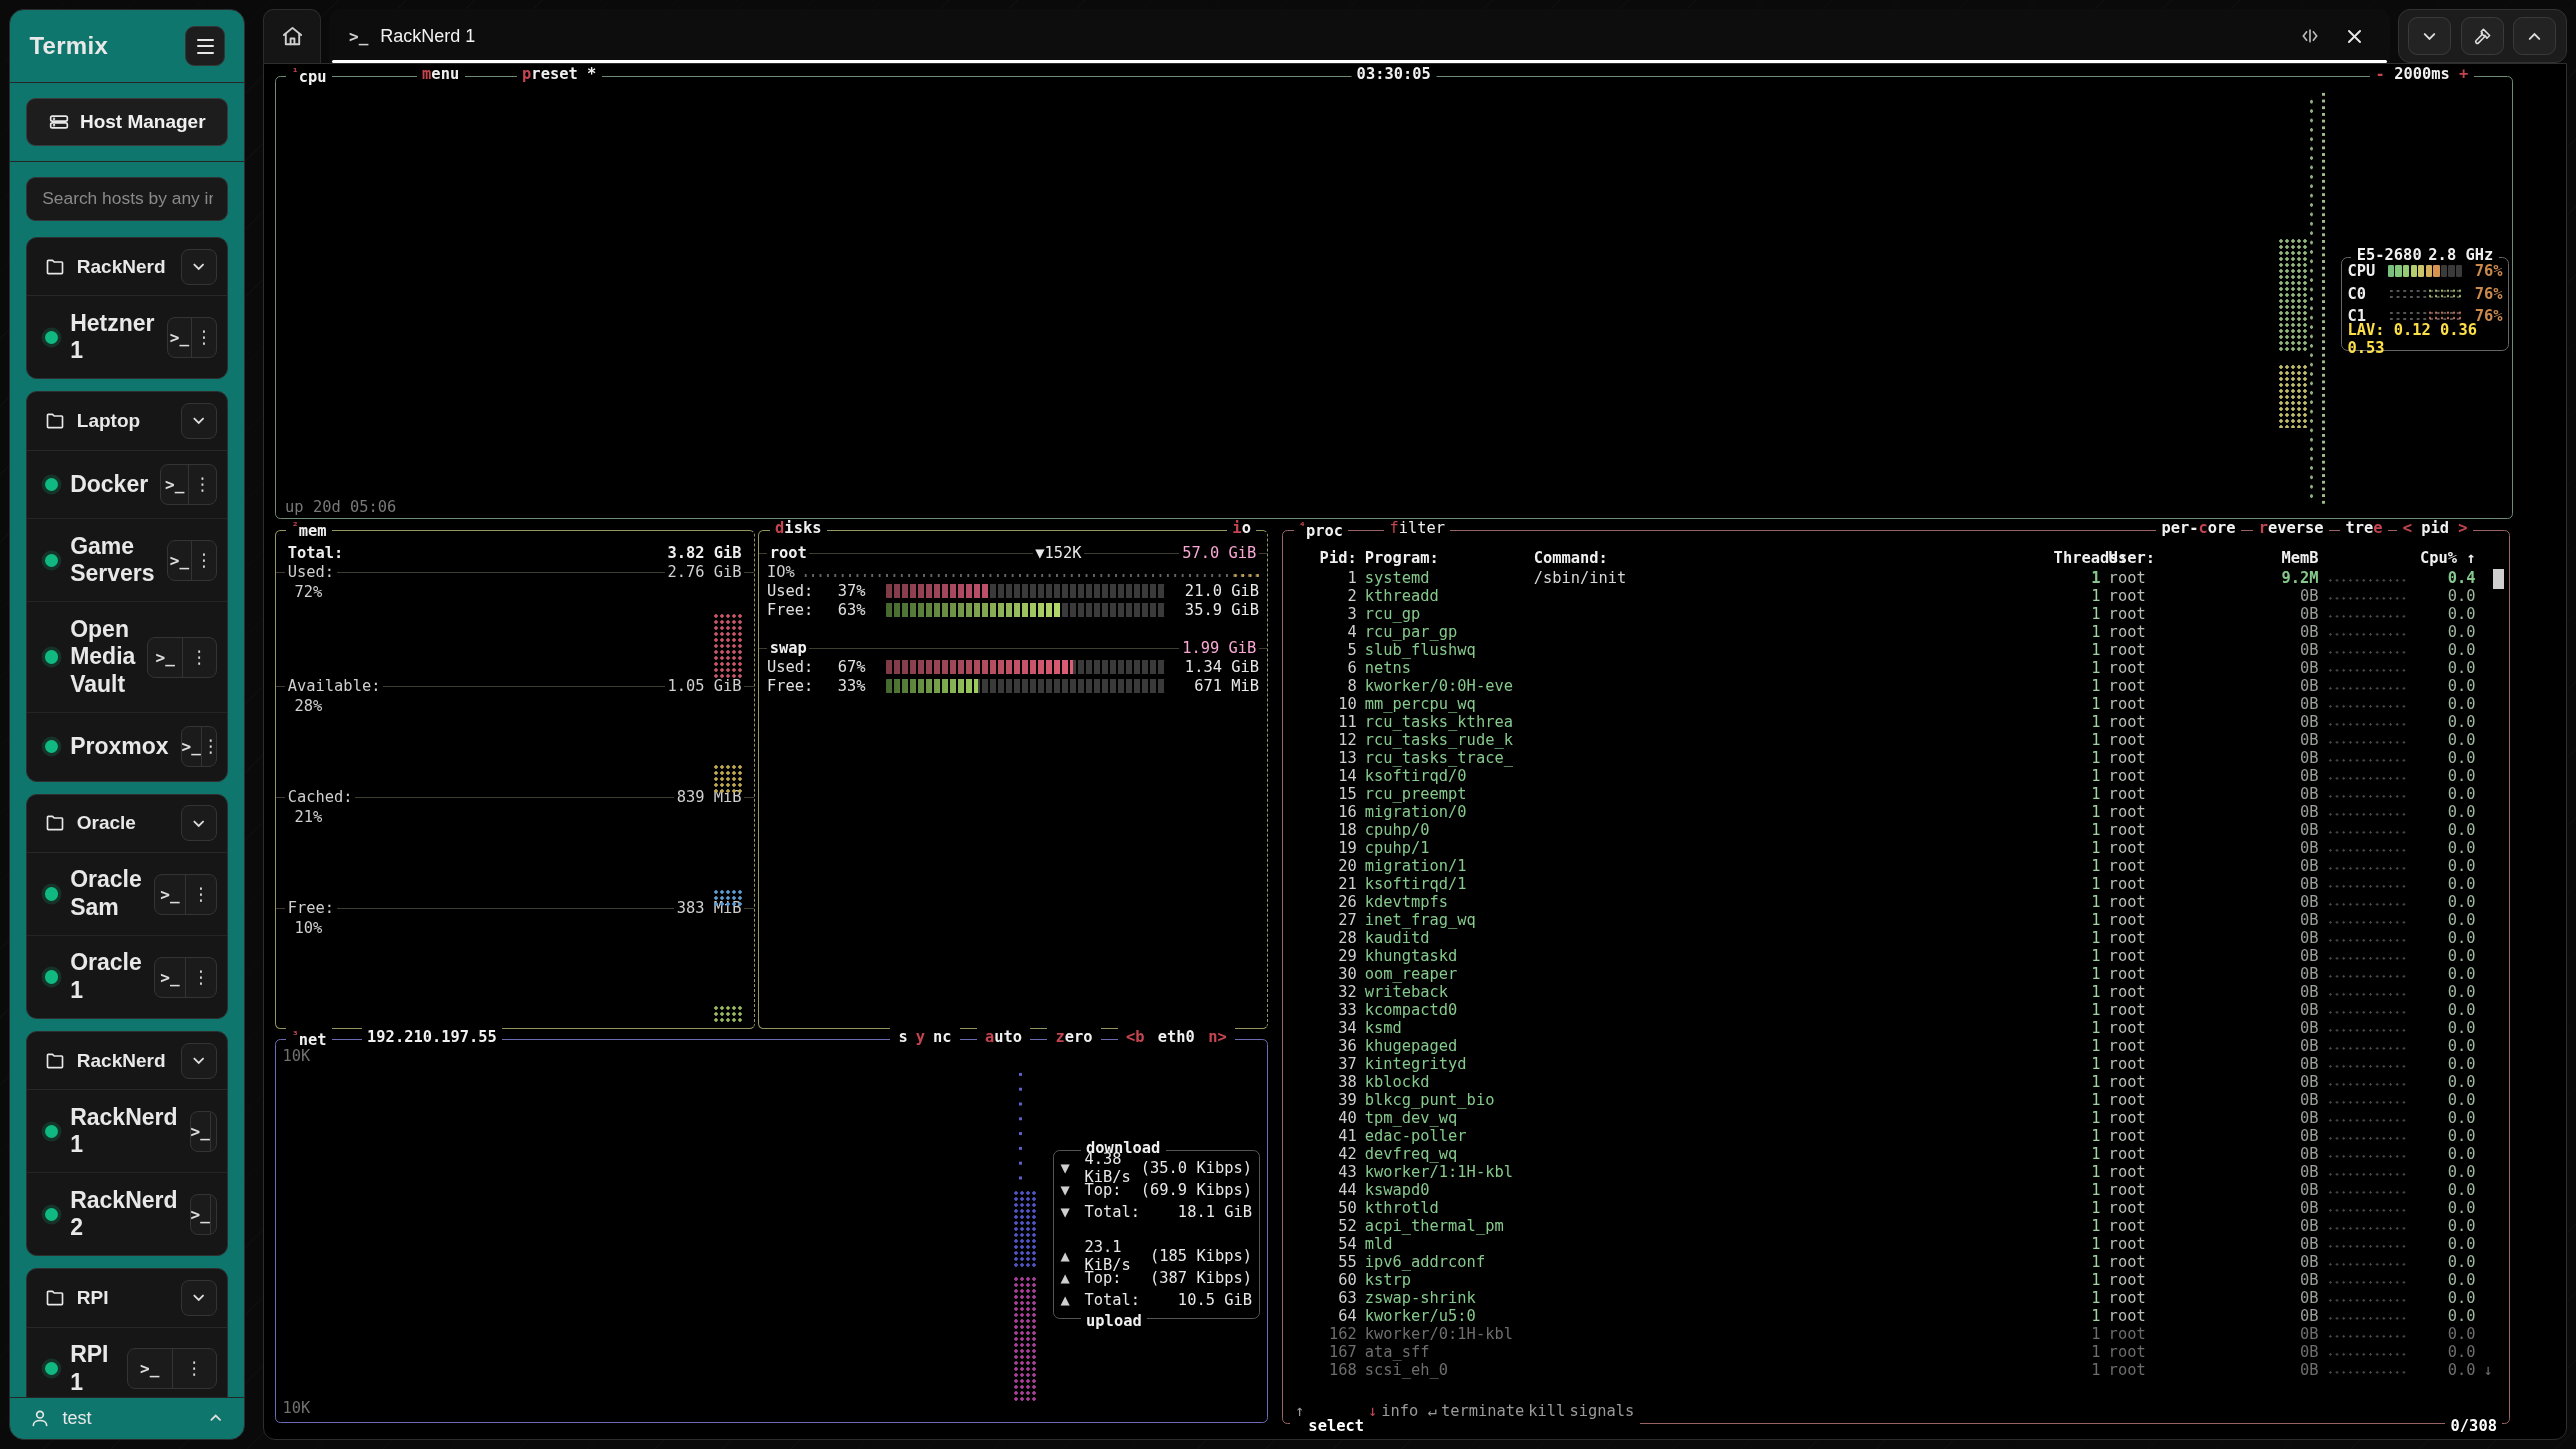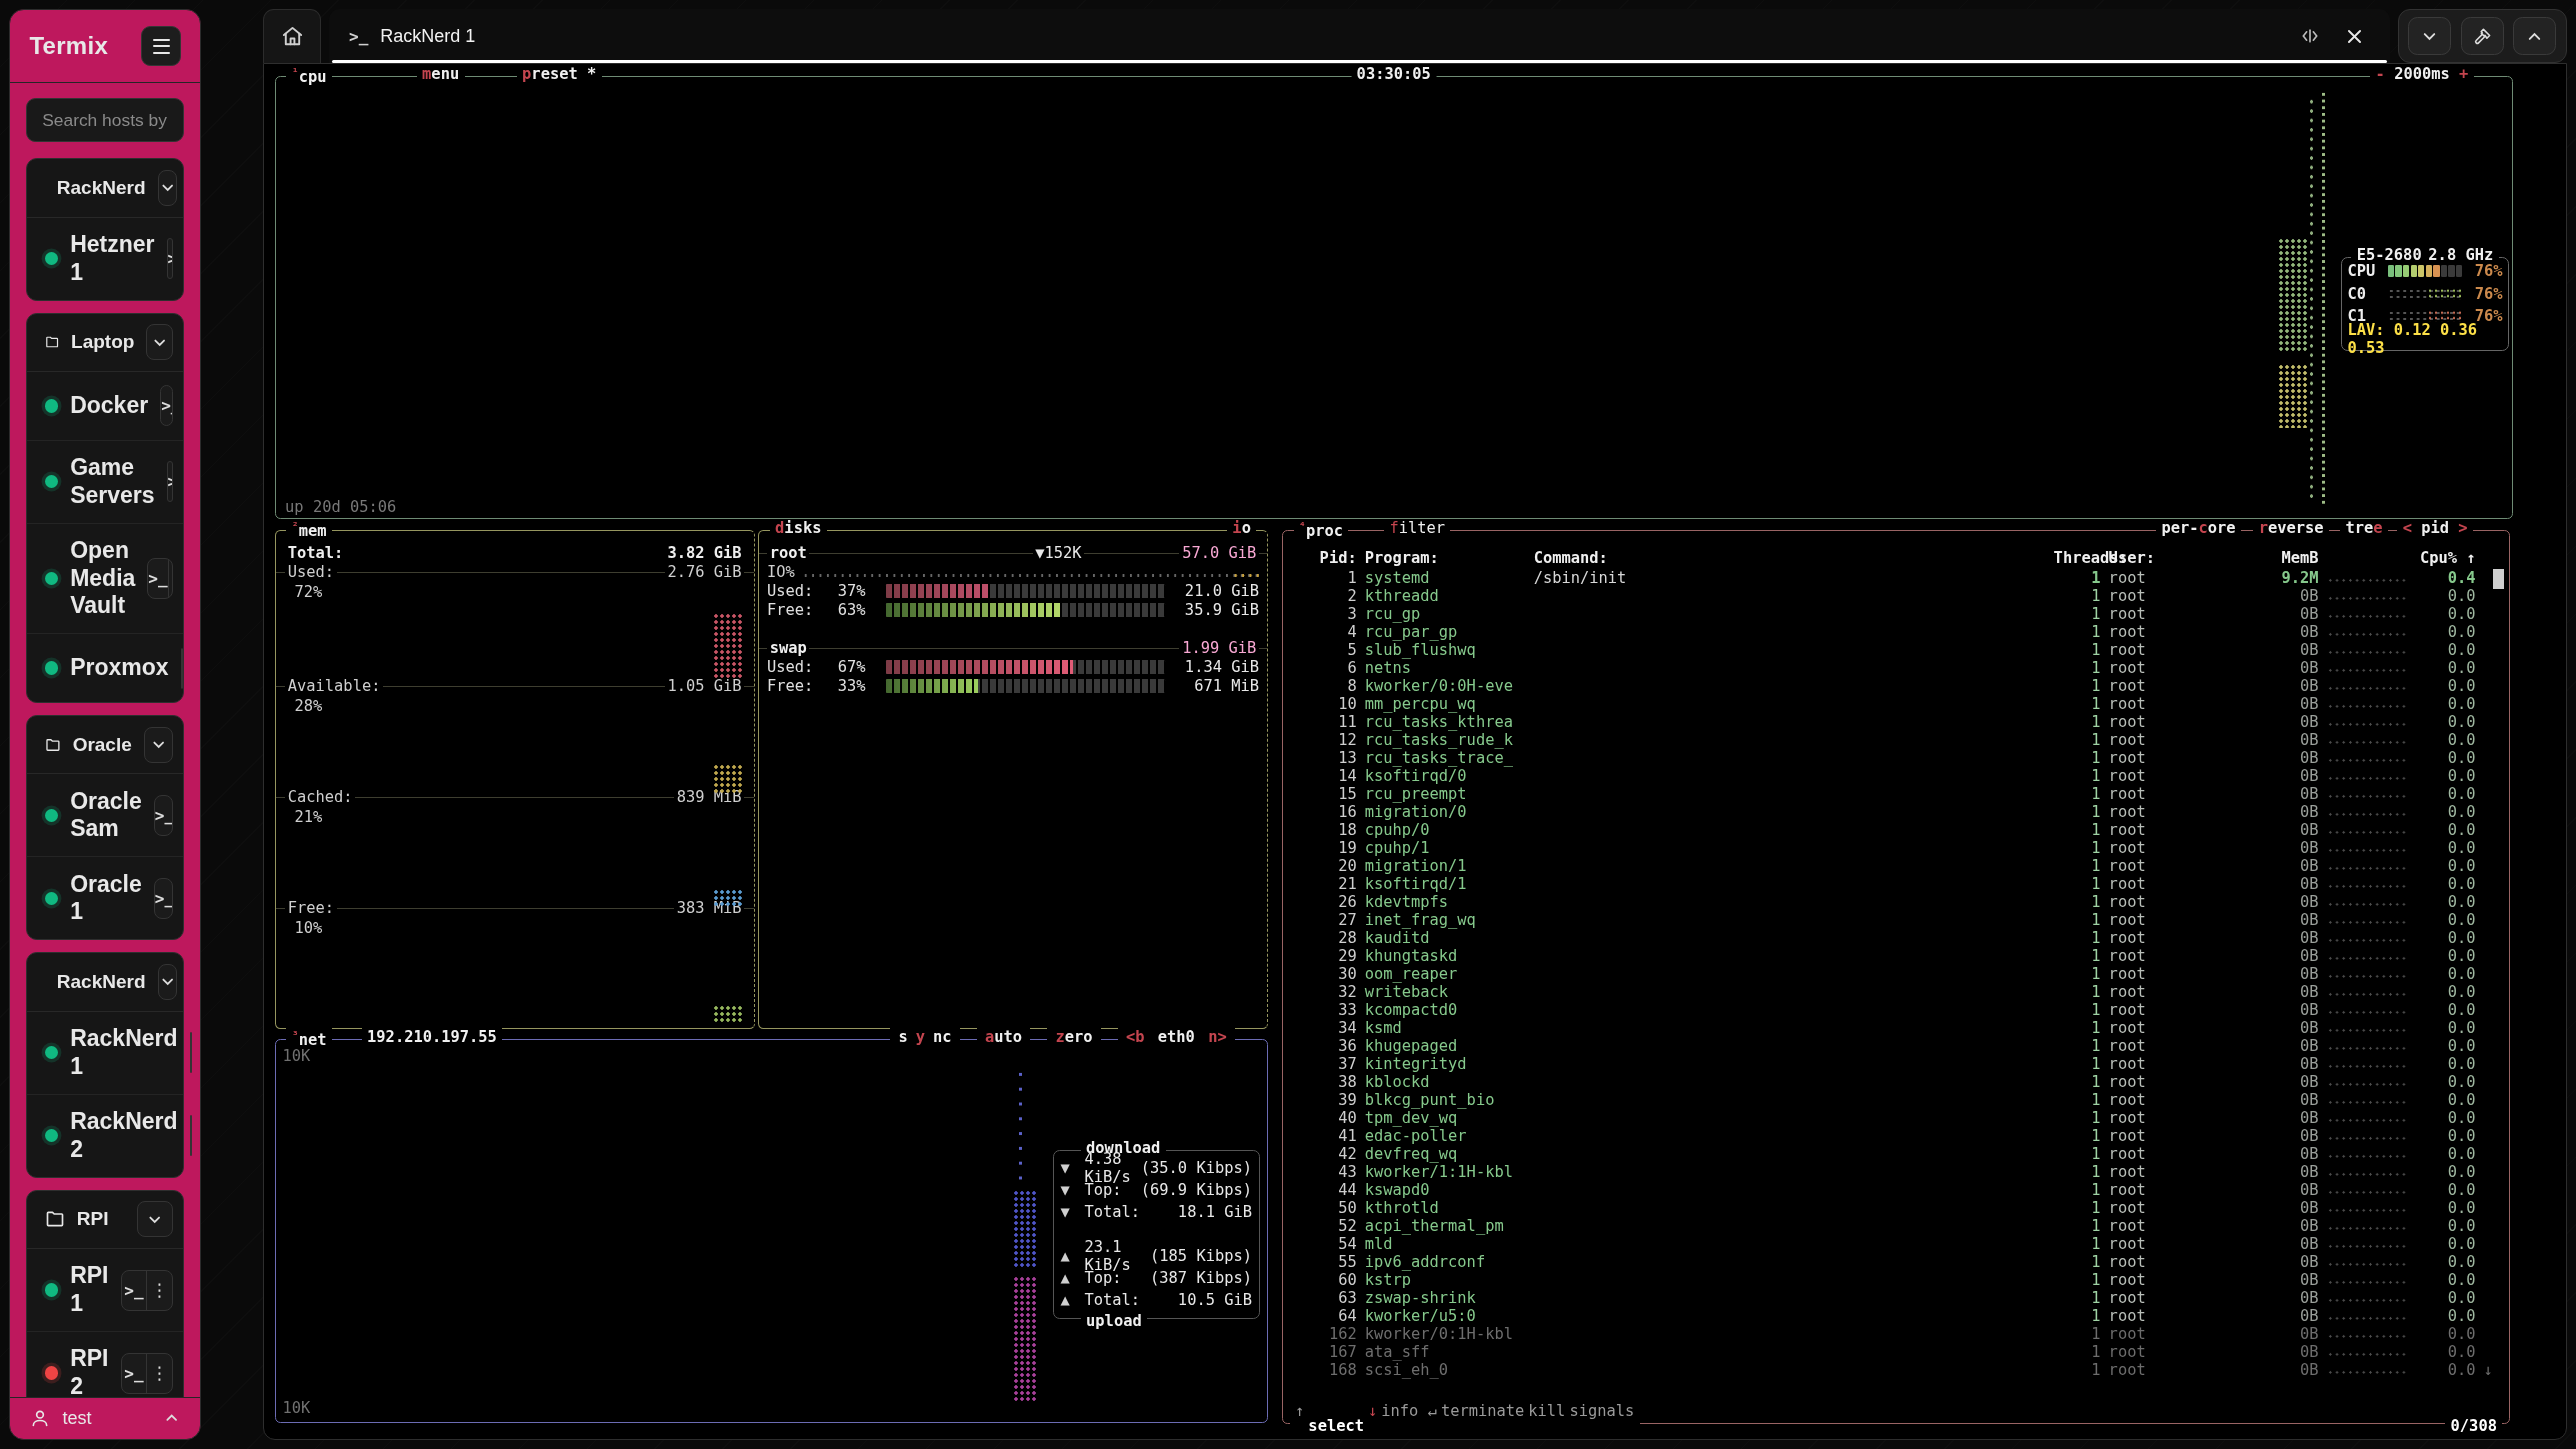--- a/index.html
+++ b/index.html
@@ -3,22 +3,22 @@
 <meta charset="utf-8">
 <style>
   * { margin:0; padding:0; box-sizing:border-box; }
   html,body { width:2576px; height:1449px; background:#0a0a0a; overflow:hidden;
     font-family:"Liberation Sans", sans-serif; color:#e8e8e8; }
   body::before { content:""; position:absolute; inset:0;
     background:repeating-linear-gradient(135deg, transparent 0 47px, rgba(255,255,255,0.016) 47px 48px);
     pointer-events:none; }
 
   
-  .sidebar { position:absolute; left:9.4px; top:9.4px; bottom:9.4px; width:192px;
-    background:#be185d; border:1.3px solid #2c2c2c; border-radius:14.8px;
+  .sidebar { position:absolute; left:9.4px; top:9.4px; bottom:9.4px; width:236px;
+    background:#0f766e; border:1.3px solid #2c2c2c; border-radius:14.8px;
     display:flex; flex-direction:column; z-index:5; }
   .sb-header { display:flex; align-items:center; justify-content:space-between;
     padding:16px 19px; border-bottom:1.3px solid #262626; }
   .sb-title { font-size:24px; font-weight:bold; letter-spacing:0.3px; }
   .icon-btn { width:40px; height:40px; border-radius:9.4px; background:#1d1d1d;
     border:1.3px solid #353535; color:#e8e8e8; display:flex; align-items:center;
     justify-content:center; cursor:pointer; }
   .hamburger { display:flex; flex-direction:column; gap:4.7px; }
   .hamburger i { display:block; width:17.4px; height:2px; background:#e8e8e8; border-radius:1.3px; }
   .sb-hm-wrap { padding:14.8px 16px; border-bottom:1.3px solid #262626; }
@@ -205,20 +205,31 @@
   <div class="sb-header">
     <span class="sb-title">Termix</span>
     <button class="icon-btn">
       <span class="hamburger">
           <i></i>
           <i></i>
           <i></i>
         </span>
     </button>
   </div>
+  <div class="sb-hm-wrap">
+    <button class="hm-btn">
+      <svg width="20" height="20" viewBox="0 0 24 24" fill="none" stroke="#e8e8e8" stroke-width="2" stroke-linecap="round">
+          <rect x="2" y="5" width="20" height="6" rx="2"></rect>
+          <rect x="2" y="13" width="20" height="6" rx="2"></rect>
+          <circle cx="6" cy="8" r="0.5"></circle>
+          <circle cx="6" cy="16" r="0.5"></circle>
+        </svg>
+      <span>Host Manager</span>
+    </button>
+  </div>
   <div class="sb-search-wrap">
     <input class="sb-search" placeholder="Search hosts by any info..." style="">
   </div>
   <div class="sb-groups" id="groups-container">
       <div class="group-card">
     <div class="group-header">
       <svg width="20" height="20" viewBox="0 0 24 24" fill="none" stroke="#e8e8e8" stroke-width="2" stroke-linejoin="round">
             <path d="M3 7V5a1 1 0 0 1 1-1h5l2 2h9a1 1 0 0 1 1 1v12a1 1 0 0 1-1 1H4a1 1 0 0 1-1-1z"></path>
           </svg>
       <span class="group-name">RackNerd</span>

